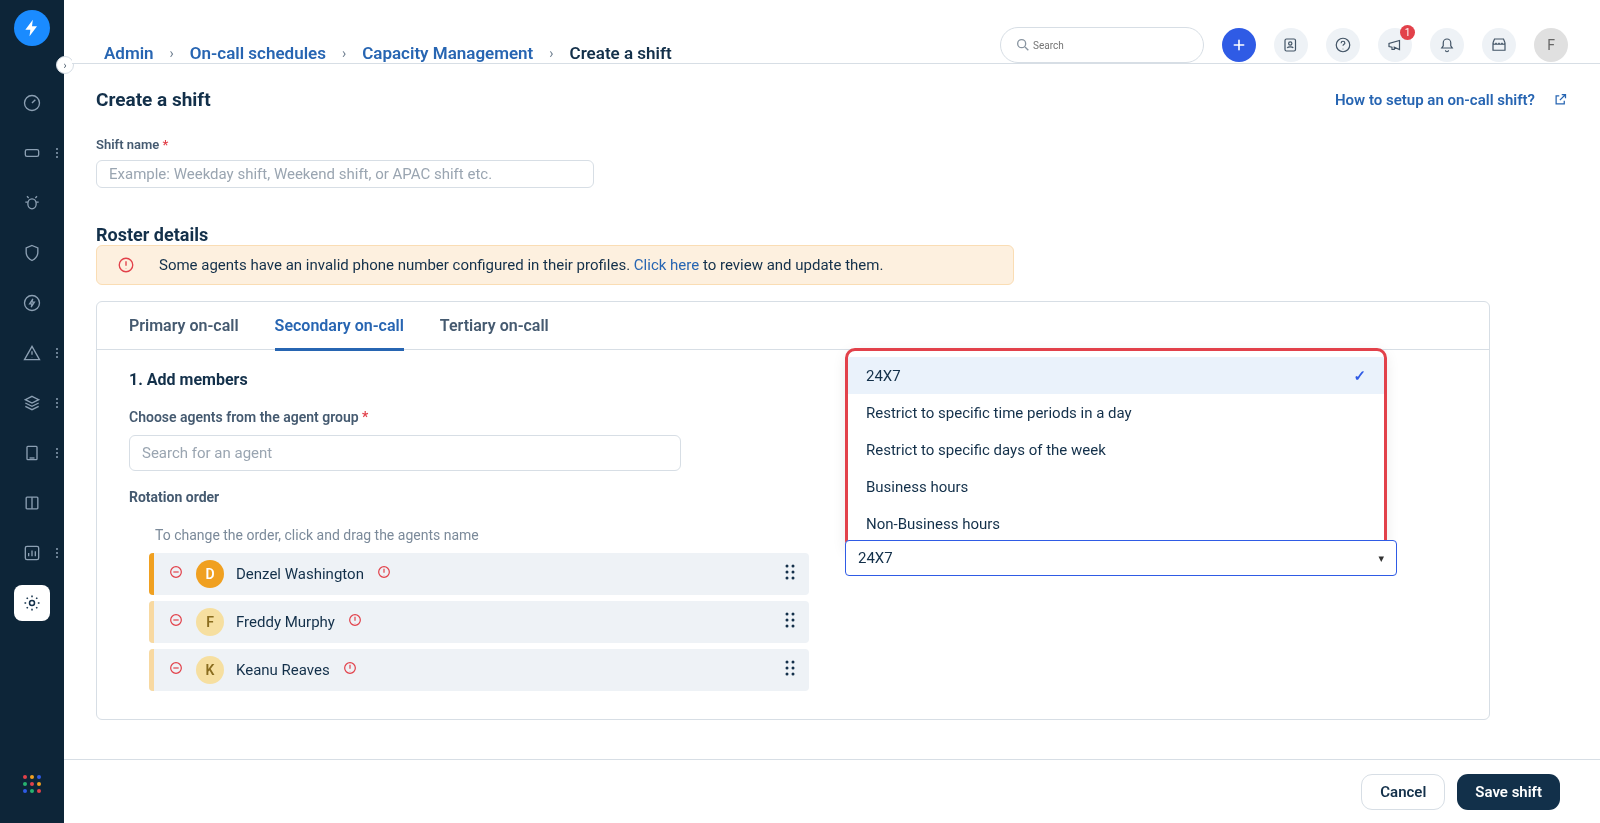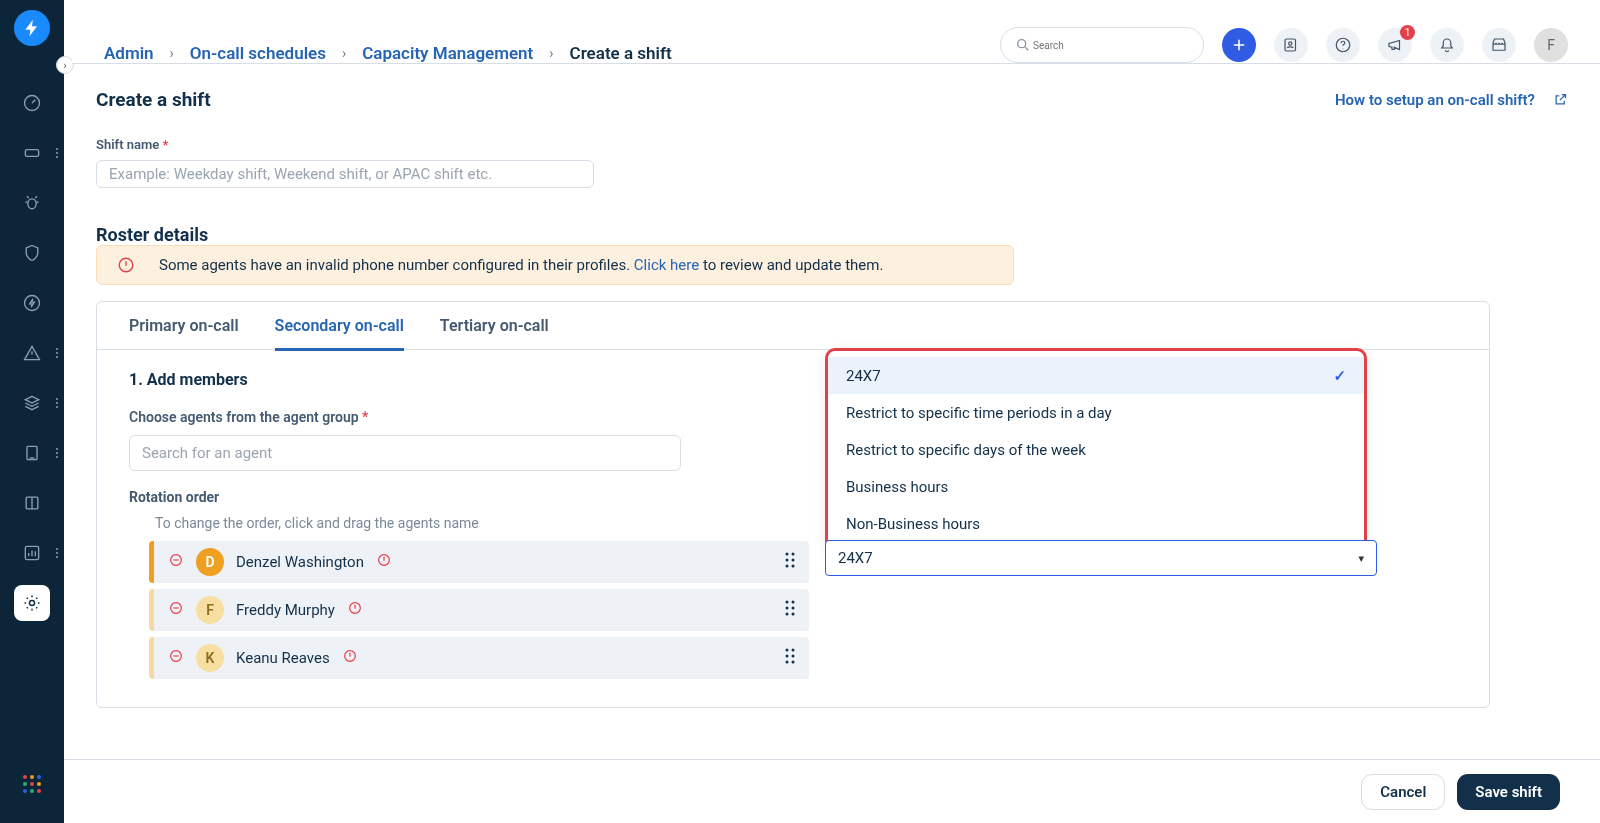--- a/index.html
+++ b/index.html
@@ -65,30 +65,30 @@
   .alert{width:918px;height:40px;border:1px solid var(--alert-border);background:var(--alert-bg);border-radius:6px;display:flex;align-items:center;padding:0 20px;font-size:15px;color:var(--text-dark);}
   .alert svg{margin-right:24px;flex-shrink:0;}
   .alert a{color:var(--blue-link);text-decoration:none;}
 
   .card{margin-top:16px;width:1394px;border:1px solid var(--border);border-radius:6px;background:#fff;}
   .tabs{height:48px;border-bottom:1px solid var(--border);display:flex;align-items:center;gap:36px;padding:0 32px;}
   .tab{font-size:16px;font-weight:600;color:var(--text-med);height:48px;display:flex;align-items:center;position:relative;cursor:pointer;}
   .tab.active{color:var(--blue-link);}
   .tab.active::after{content:"";position:absolute;left:0;right:0;bottom:-1px;height:3px;background:var(--blue-link);}
 
-  .card-body{padding:20px 32px 28px;display:flex;gap:16px;position:relative;}
+  .card-body{padding:20px 32px 28px;display:flex;gap:36px;position:relative;}
   .left-col{width:680px;}
   .right-col{width:560px;position:relative;}
 
   .sub-h{font-size:16px;font-weight:700;color:var(--text-dark);}
   .sub-label{font-size:14px;font-weight:600;color:var(--text-med);margin-top:20px;}
   .agent-search{margin-top:10px;width:552px;height:36px;border:1px solid var(--border);border-radius:6px;padding:0 12px;font-size:15px;}
   .agent-search::placeholder{color:#9aa5b1;}
   .rot-label{font-size:14px;font-weight:700;color:var(--text-med);margin-top:18px;}
-  .rot-hint{font-size:14px;color:#7b8a9a;margin-top:10px;margin-left:26px;}
+  .rot-hint{font-size:14px;color:#7b8a9a;margin-top:22px;margin-left:26px;}
   .rot-rows{margin-top:10px;margin-left:20px;display:flex;flex-direction:column;gap:6px;}
   .rot-row{height:42px;background:var(--row-bg);border-radius:4px;display:flex;align-items:center;position:relative;padding-right:14px;}
   .rot-row .stripe{width:5px;height:100%;background:var(--row-stripe);border-radius:4px 0 0 4px;}
   .rot-row.first .stripe{background:#f0a020;}
   .rot-row .del{margin-left:14px;color:var(--red);cursor:pointer;}
   .rot-row .ava{margin-left:12px;width:28px;height:28px;border-radius:50%;display:flex;align-items:center;justify-content:center;color:#fff;font-weight:600;font-size:14px;}
   .rot-row .name{margin-left:12px;font-size:15px;color:var(--text-dark);}
   .rot-row .warn{margin-left:12px;color:var(--red);}
   .rot-row .drag{margin-left:auto;color:#556;cursor:grab;}
 

